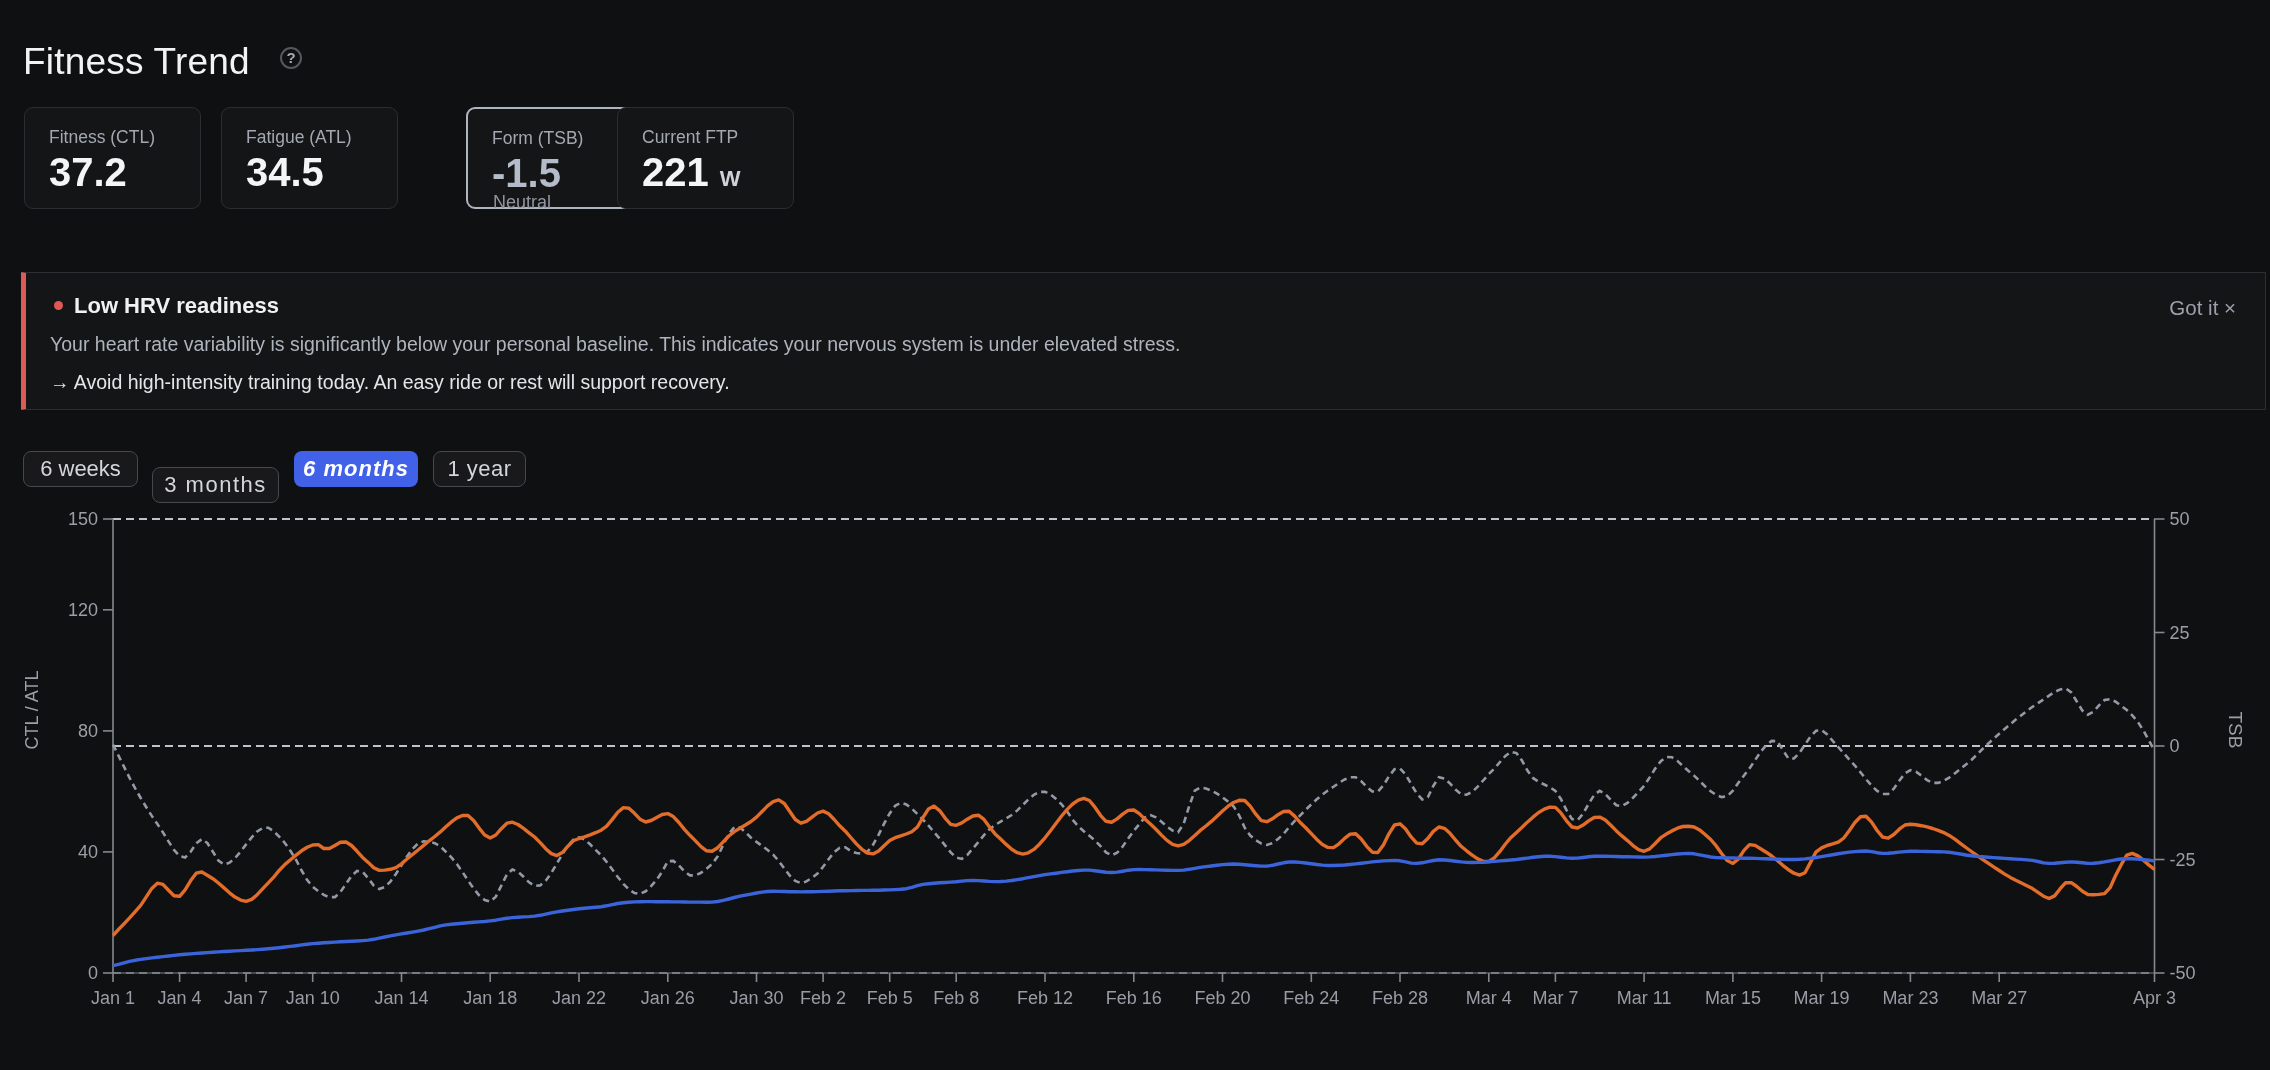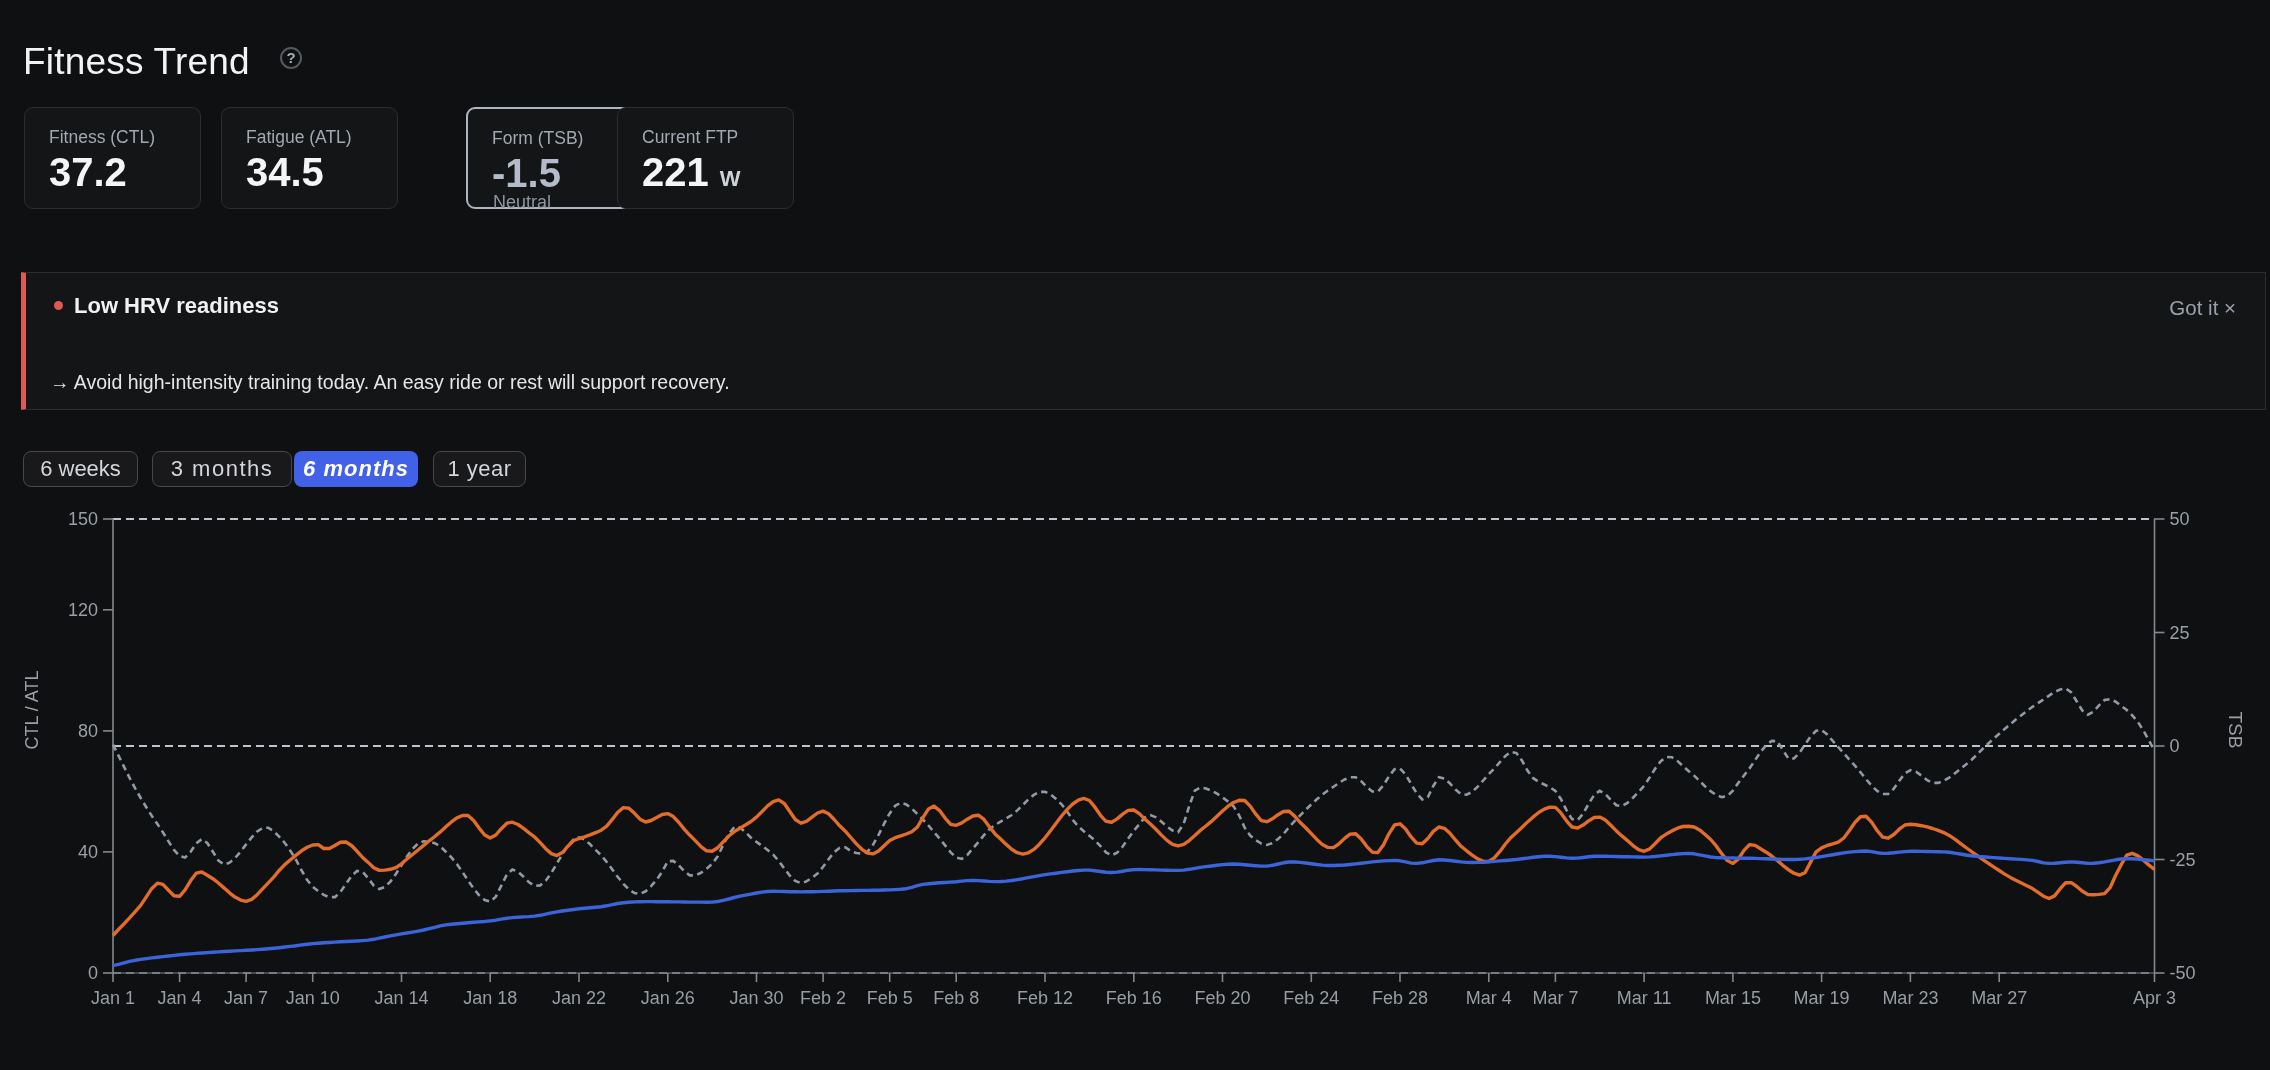--- a/index.html
+++ b/index.html
@@ -43,25 +43,26 @@
 </div>
 <div class="abs card" style="left:617px;">
   <div class="lab">Current FTP</div>
   <div class="val">221 <span class="unit">W</span></div>
 </div>
 
 <div class="abs alert">
   <div class="dot"></div>
   <div class="head">Low HRV readiness</div>
   <div class="gotit">Got it ×</div>
+  <div class="l1">Your heart rate variability is significantly below your personal baseline. This indicates your nervous system is under elevated stress.</div>
   <div class="l2">→ Avoid high-intensity training today. An easy ride or rest will support recovery.</div>
 </div>
 
 <div class="abs btn" style="left:23px; width:115px;">6 weeks</div>
-<div class="abs btn" style="left:152px; width:140px; letter-spacing:1.5px;">3 months</div>
+<div class="abs btn" style="left:152px; width:127px; letter-spacing:1.5px;margin-top:16px;">3 months</div>
 <div class="abs btn act" style="left:294px; width:124px; letter-spacing:1px;font-style:italic;">6 months</div>
 <div class="abs btn" style="left:433px; width:93px; letter-spacing:0.5px;">1 year</div>
 
 <svg width="2270" height="1070" viewBox="0 0 2270 1070" style="position:absolute;left:0;top:0;">
 <line x1="113.0" y1="519.0" x2="2154.5" y2="519.0" stroke="#ced3dc" stroke-width="1.8" stroke-dasharray="8 5" opacity="0.92"></line>
 <line x1="113.0" y1="746.0" x2="2154.5" y2="746.0" stroke="#ced3dc" stroke-width="1.8" stroke-dasharray="8 5" opacity="0.92"></line>
 <line x1="113.0" y1="973.0" x2="2154.5" y2="973.0" stroke="#5a5e64" stroke-width="1.6"></line>
 <line x1="113.0" y1="973.0" x2="2154.5" y2="973.0" stroke="#9aa0a9" stroke-width="1.6" stroke-dasharray="8 5" opacity="0.8"></line>
 <line x1="113.0" y1="519.0" x2="113.0" y2="973.0" stroke="#85898f" stroke-width="1.6"></line>
 <line x1="2154.5" y1="519.0" x2="2154.5" y2="973.0" stroke="#85898f" stroke-width="1.6"></line>

